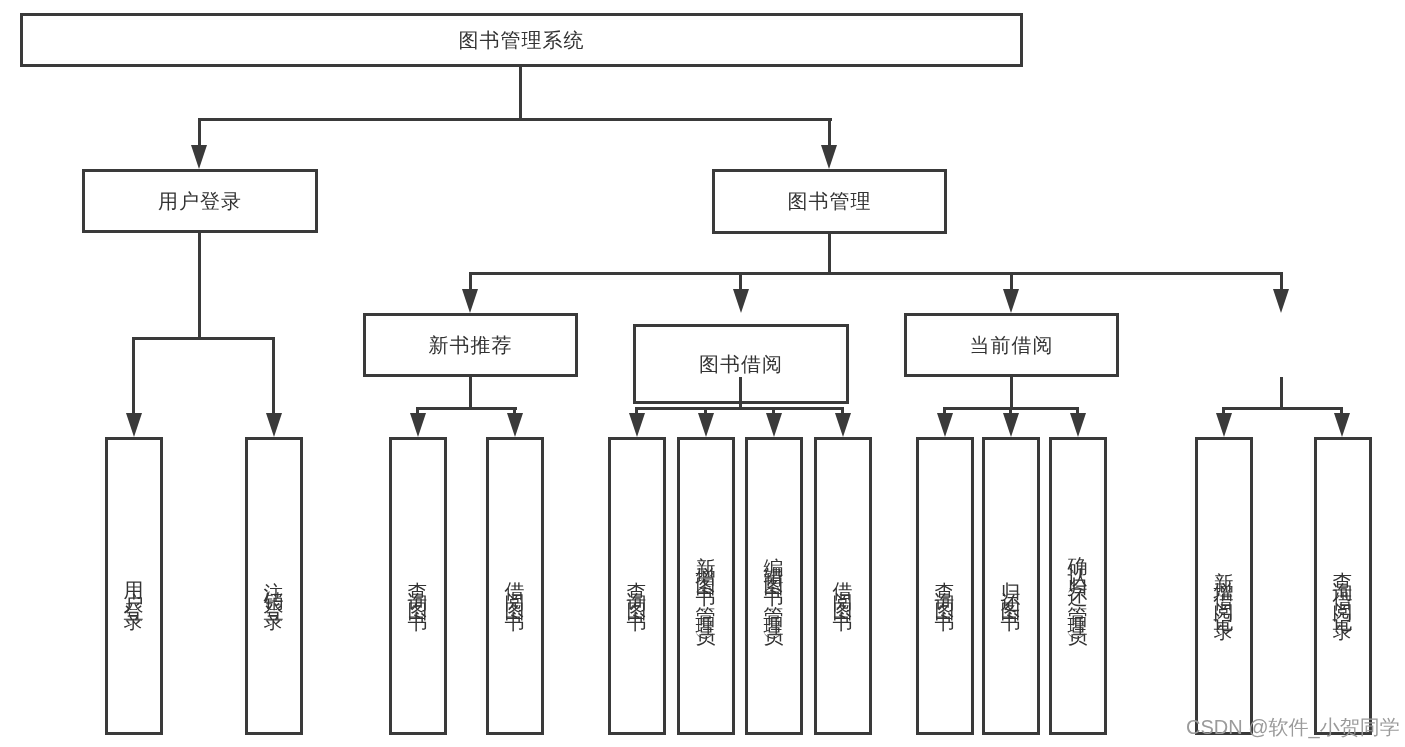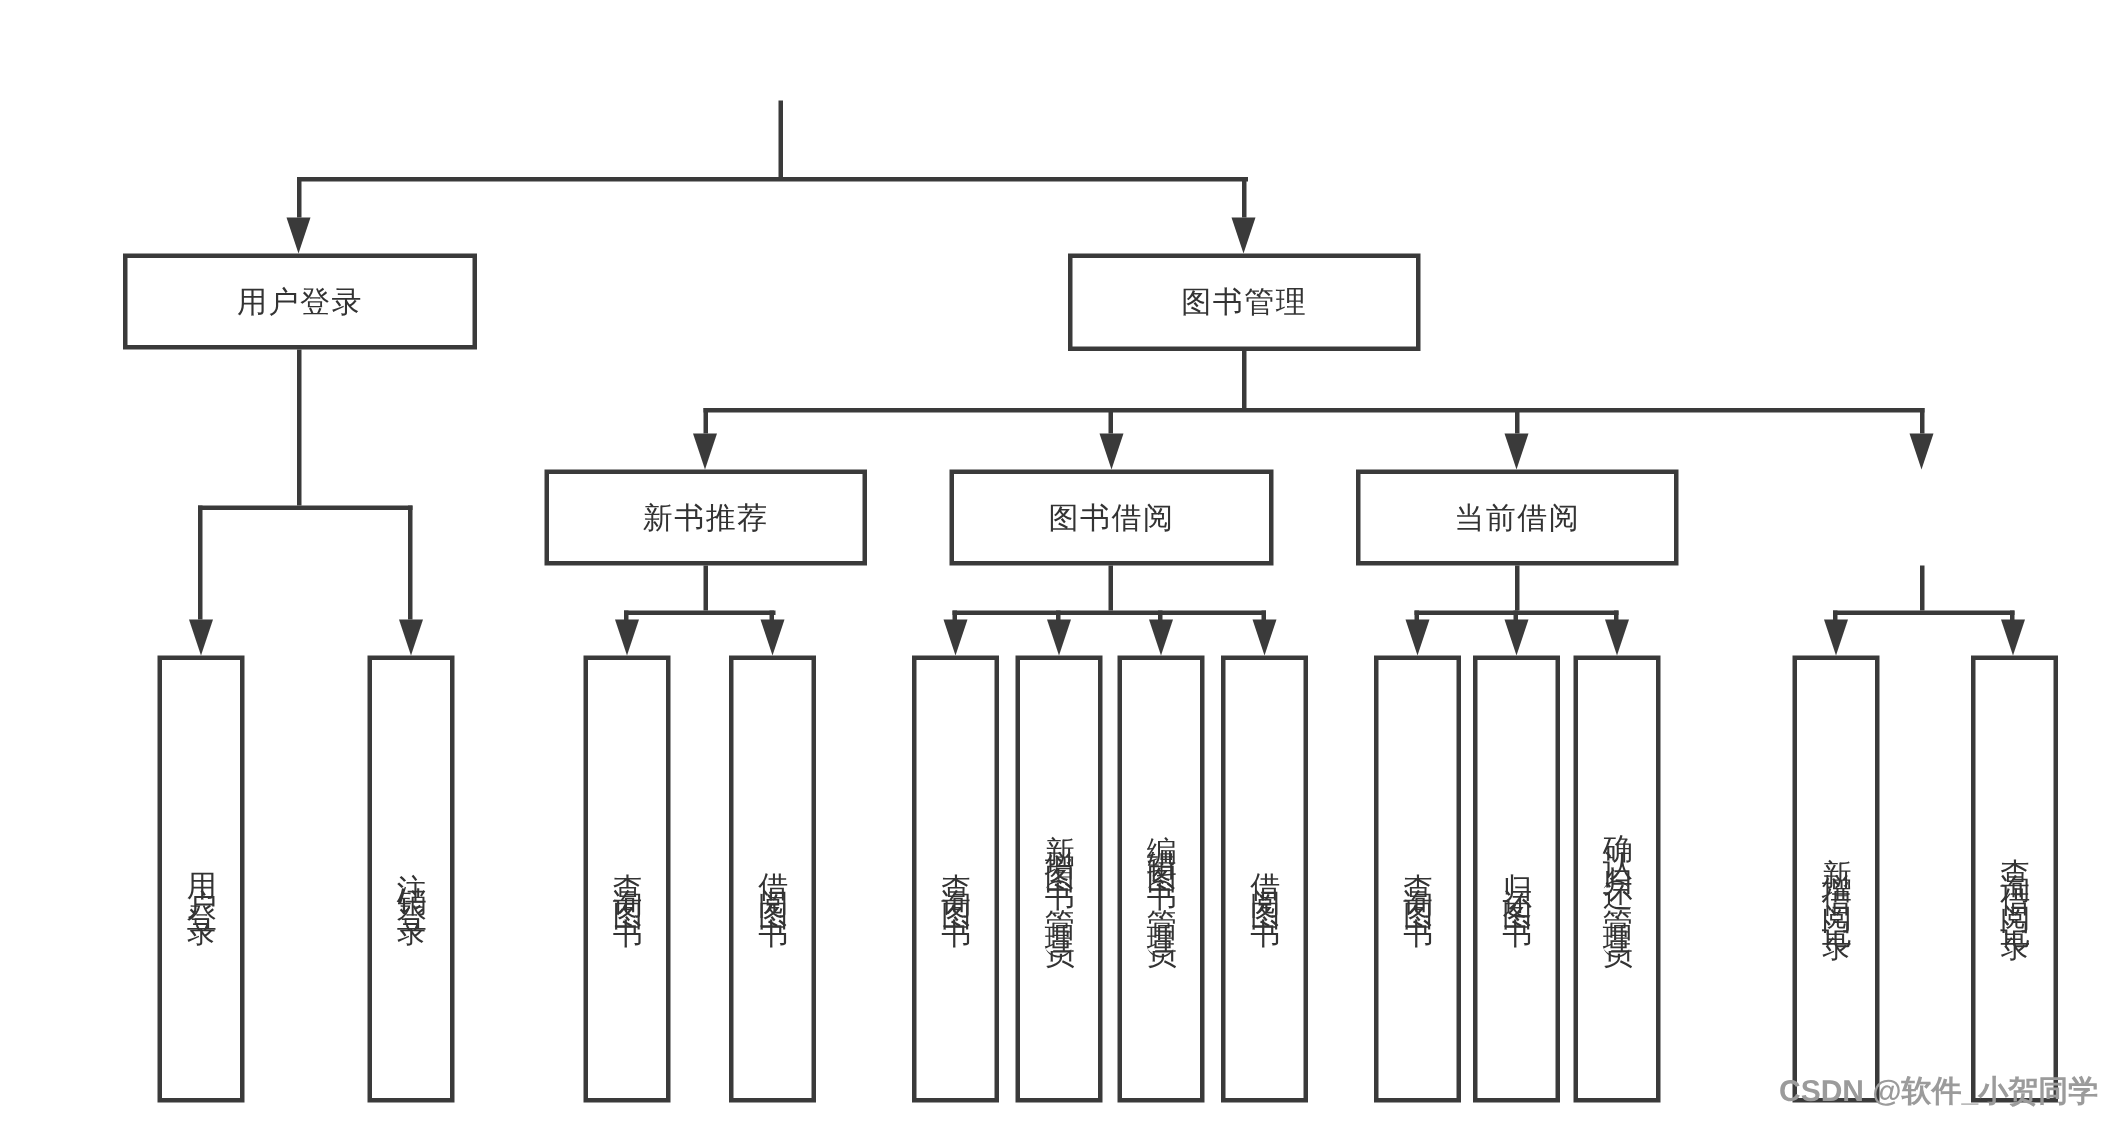--- a/index.html
+++ b/index.html
@@ -46,42 +46,44 @@
     border-right:8px solid transparent;
     border-top:24px solid var(--line);
   }
   .watermark{
     position:absolute;
     left:1186px;top:714px;
     font-size:20px;
     color:var(--wm);
     white-space:nowrap;
     z-index:5;
-    font-weight:bold;
   }
 </style>
 </head>
 <body>
 
 <div class="canvas">
 
+  <div class="box" style="left:20px;top:13px;width:1003px;height:54px">
+    <span class="lbl">图书管理系统</span>
+  </div>
 
   <div class="box" style="left:82px;top:169px;width:236px;height:64px">
     <span class="lbl">用户登录</span>
   </div>
 
   <div class="box" style="left:363px;top:313px;width:215px;height:64px">
     <span class="lbl">新书推荐</span>
   </div>
 
   <div class="box" style="left:712px;top:169px;width:235px;height:65px">
     <span class="lbl">图书管理</span>
   </div>
 
-  <div class="box" style="left:633px;top:313px;width:216px;height:64px">
+  <div class="box" style="left:633px;top:324px;width:216px;height:80px">
     <span class="lbl">图书借阅</span>
   </div>
 
   <div class="box" style="left:904px;top:313px;width:215px;height:64px">
     <span class="lbl">当前借阅</span>
   </div>
 
 
   <div class="box leaf" style="left:105px;top:437px">
     <span class="vtext">用户登录</span>

